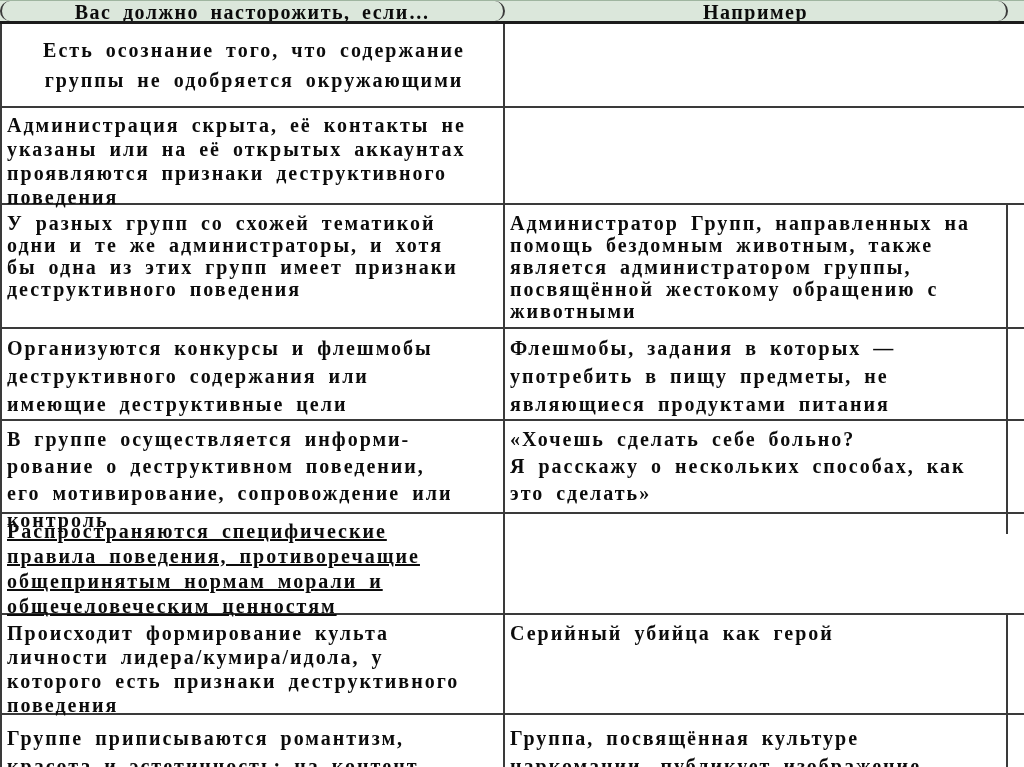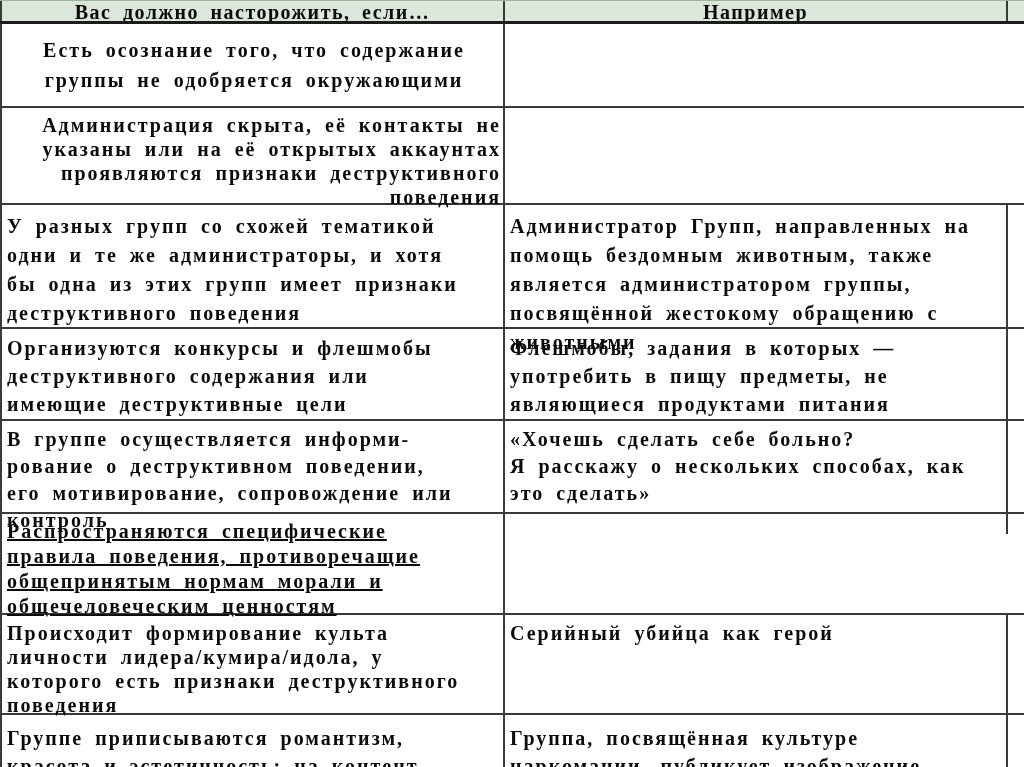--- a/index.html
+++ b/index.html
@@ -48,29 +48,30 @@
     border-top: 1px solid #9fb5a0;
   }
   .header-row .cell {
     text-align: center;
     font-size: 20px;
     line-height: 21px;
     letter-spacing: 1.5px;
     padding: 1px 0 0 0;
     white-space: nowrap;
     overflow: hidden;
+    border-radius: 10px;
   }
 
   
   .row:nth-of-type(2) { height: 84px; text-align: center; }
   .row:nth-of-type(2) .cell { line-height: 30px; padding-top: 11px; }
-  .row:nth-of-type(3) { height: 97px; text-align: right; }
+  .row:nth-of-type(3) { height: 97px; }
   .row:nth-of-type(3) .cell { line-height: 24px; padding-top: 5px; }
   .row:nth-of-type(4) { height: 124px; }
-  .row:nth-of-type(4) .cell { line-height: 29px; padding-top: 7px; }
+  .row:nth-of-type(4) .cell { line-height: 22px; padding-top: 7px; }
   .row:nth-of-type(5) { height: 92px; }
   .row:nth-of-type(5) .cell { line-height: 28px; padding-top: 5px; }
   .row:nth-of-type(6) { height: 93px; }
   .row:nth-of-type(6) .cell { line-height: 27px; padding-top: 5px; }
   .row:nth-of-type(7) { height: 101px; }
   .row:nth-of-type(7) .cell { line-height: 25px; padding-top: 5px; text-decoration: underline; }
   .row:nth-of-type(8) { height: 100px; }
   .row:nth-of-type(8) .cell { line-height: 24px; padding-top: 6px; }
   .row:nth-of-type(9) { height: 120px; }
   .row:nth-of-type(9) .cell { line-height: 28px; padding-top: 9px; }

